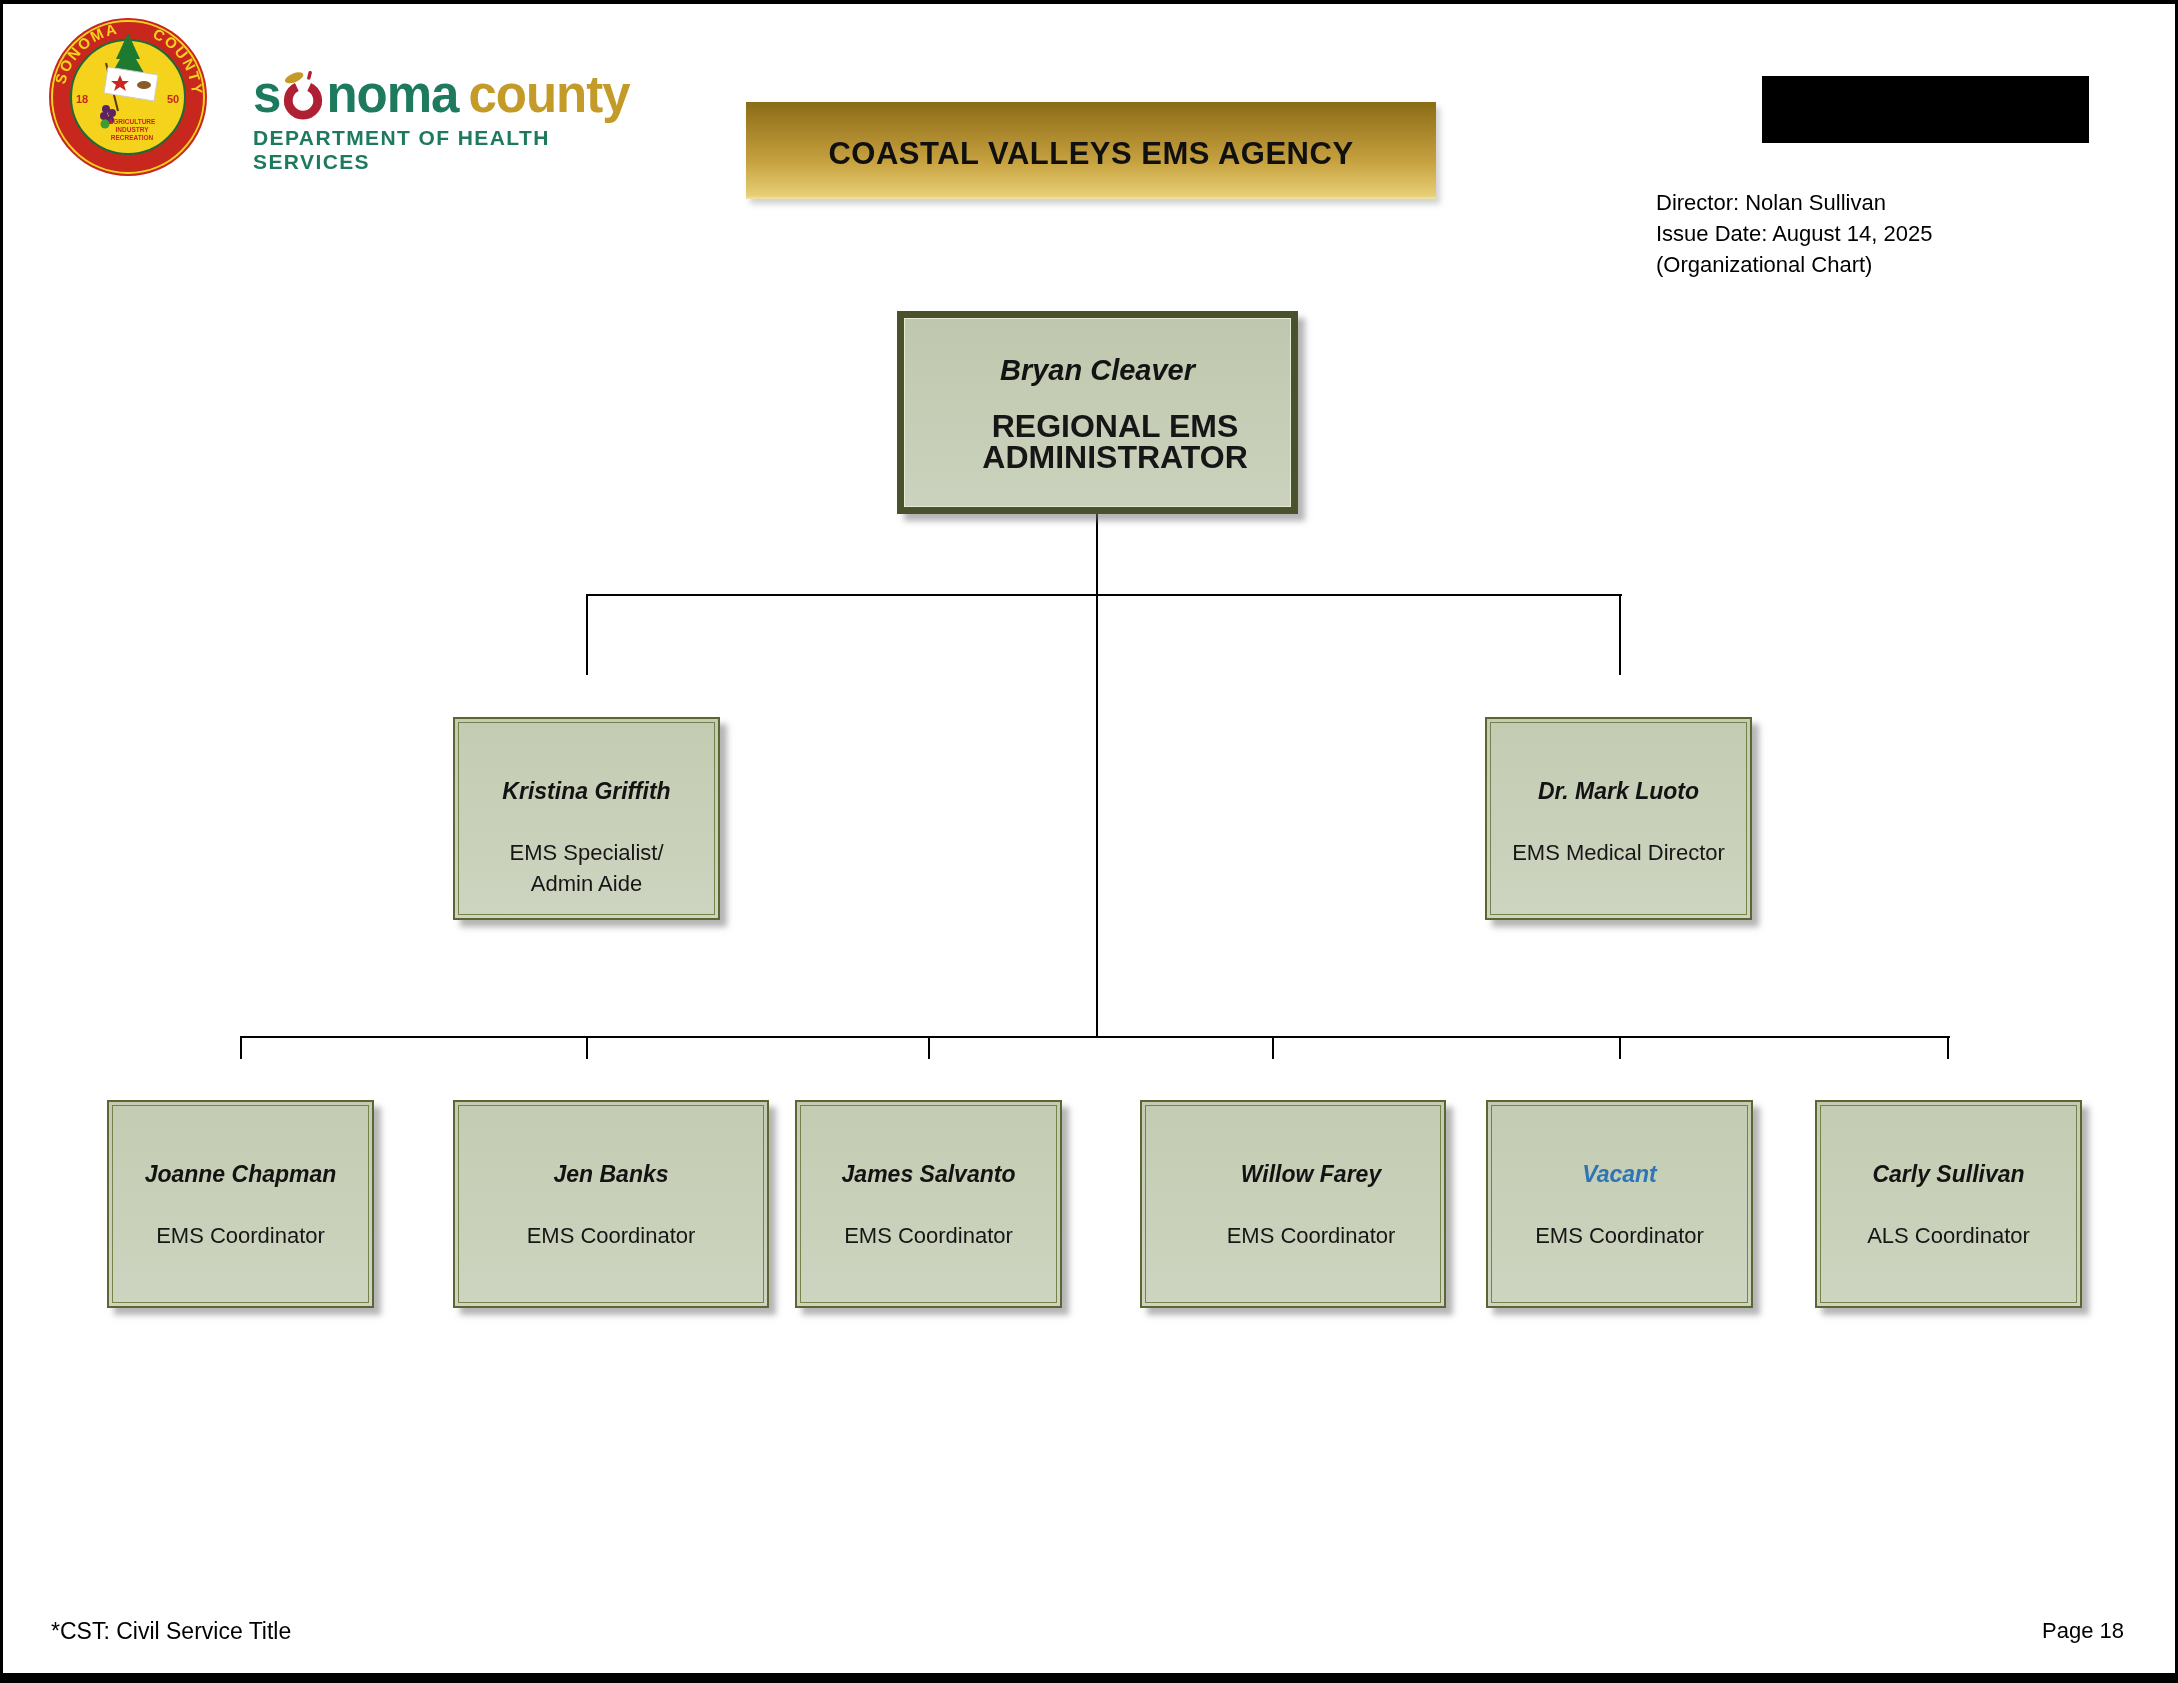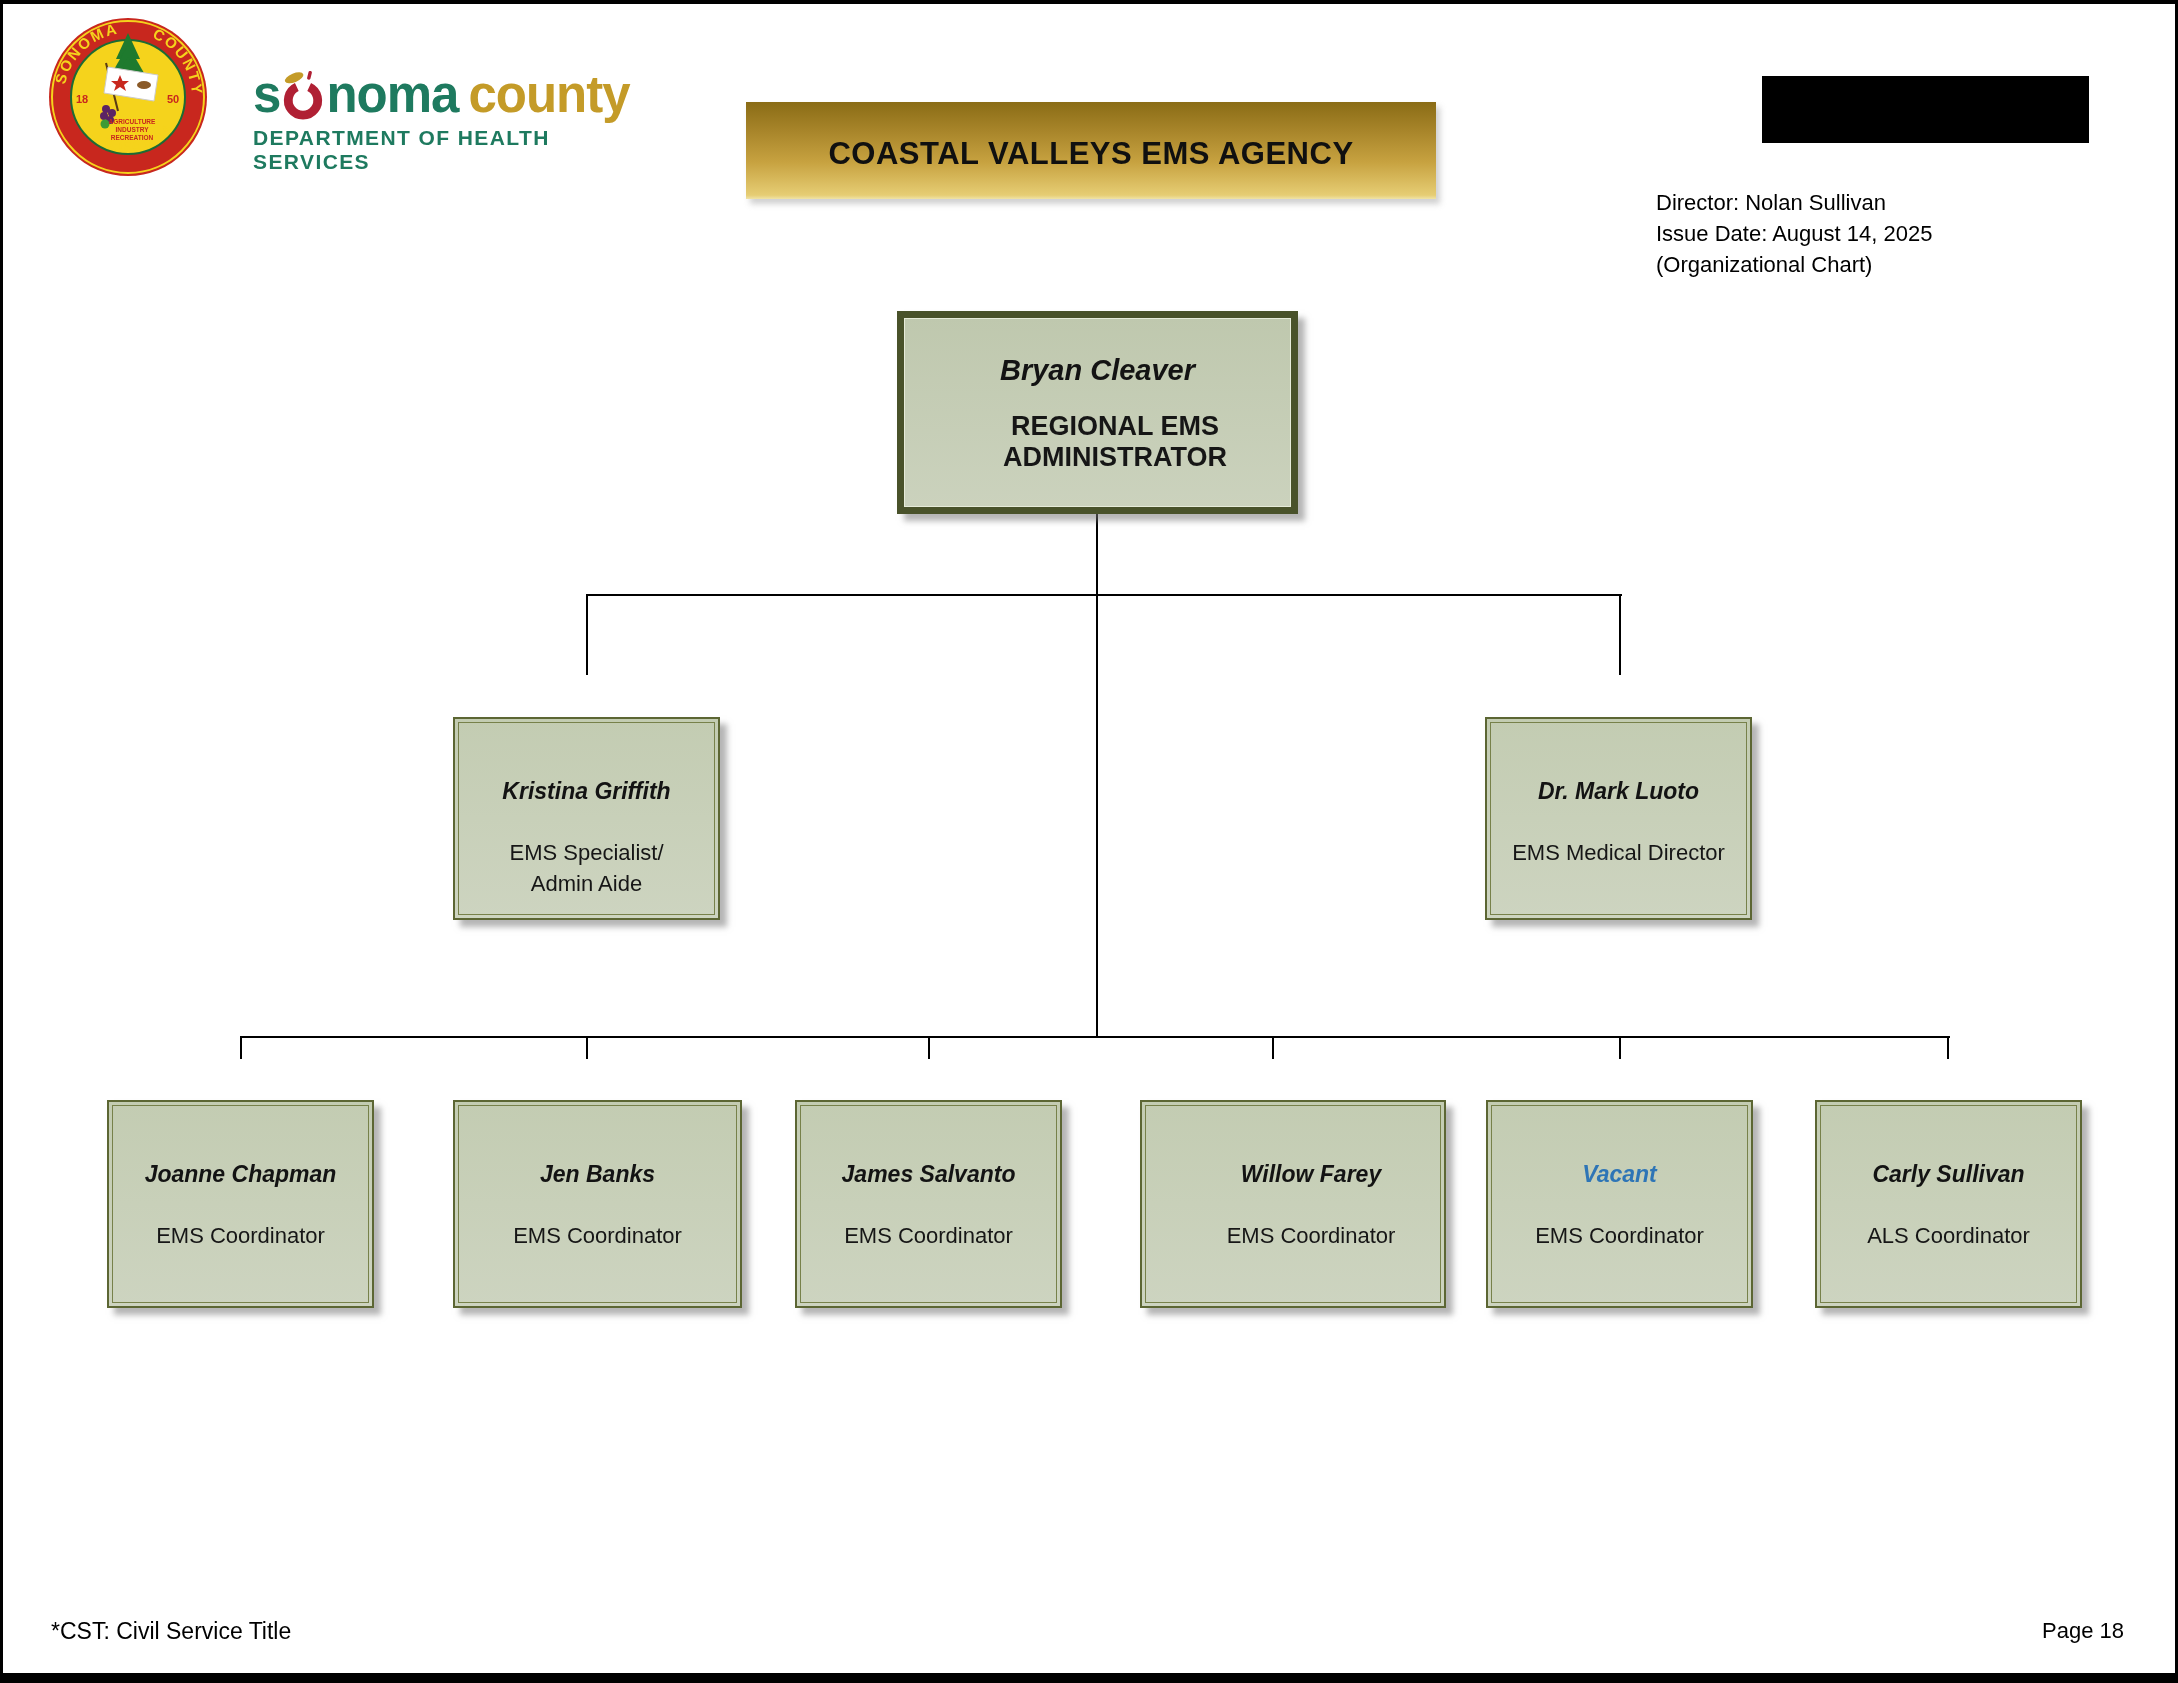--- a/index.html
+++ b/index.html
@@ -50,21 +50,21 @@
     background:linear-gradient(180deg,#bfc8ae 0%,#cbd2bd 100%);
     border:7px solid #49522a;
     box-shadow:7px 7px 6px rgba(120,120,120,.55), inset 0 0 0 1px #e6ebd9;
   }
   .inner { position:relative; width:100%; height:100%; display:flex; flex-direction:column; align-items:center; text-align:center; }
   .inner-admin { padding-top:36px; gap:24px; }
   .inner-node  { padding-top:59px; gap:32px; }
   .name  { font-size:23px; font-weight:bold; font-style:italic; color:#131313; }
   .name-admin { font-size:29px; }
   .role  { font-size:22px; line-height:31px; color:#161616; }
-  .role-admin { font-size:27px; font-weight:bold;margin-left:35px; }
+  .role-admin { font-size:32px; font-weight:bold;margin-left:35px; }
   .vacant-name { color:#2e75b6; }
 
   
   .cl { position:absolute; background:#000; }
 
   
   .footnote { position:absolute; left:48px; top:1614px; font-size:23px; color:#000; }
   .pagenum  { position:absolute; right:51px; top:1614px; font-size:22px; color:#000; }
 </style>
 </head>
@@ -178,21 +178,21 @@
     </div>
   </div>
 
   <div class="nodebox" style="left:104px; top:1052px; width:267px; height:208px;">
     <div class="inner inner-node">
       <span class="name">Joanne Chapman</span>
       <span class="role">EMS Coordinator</span>
     </div>
   </div>
 
-  <div class="nodebox" style="left:450px; top:1052px; width:289px; height:208px;">
+  <div class="nodebox" style="left:450px; top:1052px; width:316px; height:208px;">
     <div class="inner inner-node">
       <span class="name">Jen Banks</span>
       <span class="role">EMS Coordinator</span>
     </div>
   </div>
 
   <div class="nodebox" style="left:792px; top:1052px; width:267px; height:208px;">
     <div class="inner inner-node">
       <span class="name">James Salvanto</span>
       <span class="role">EMS Coordinator</span>

